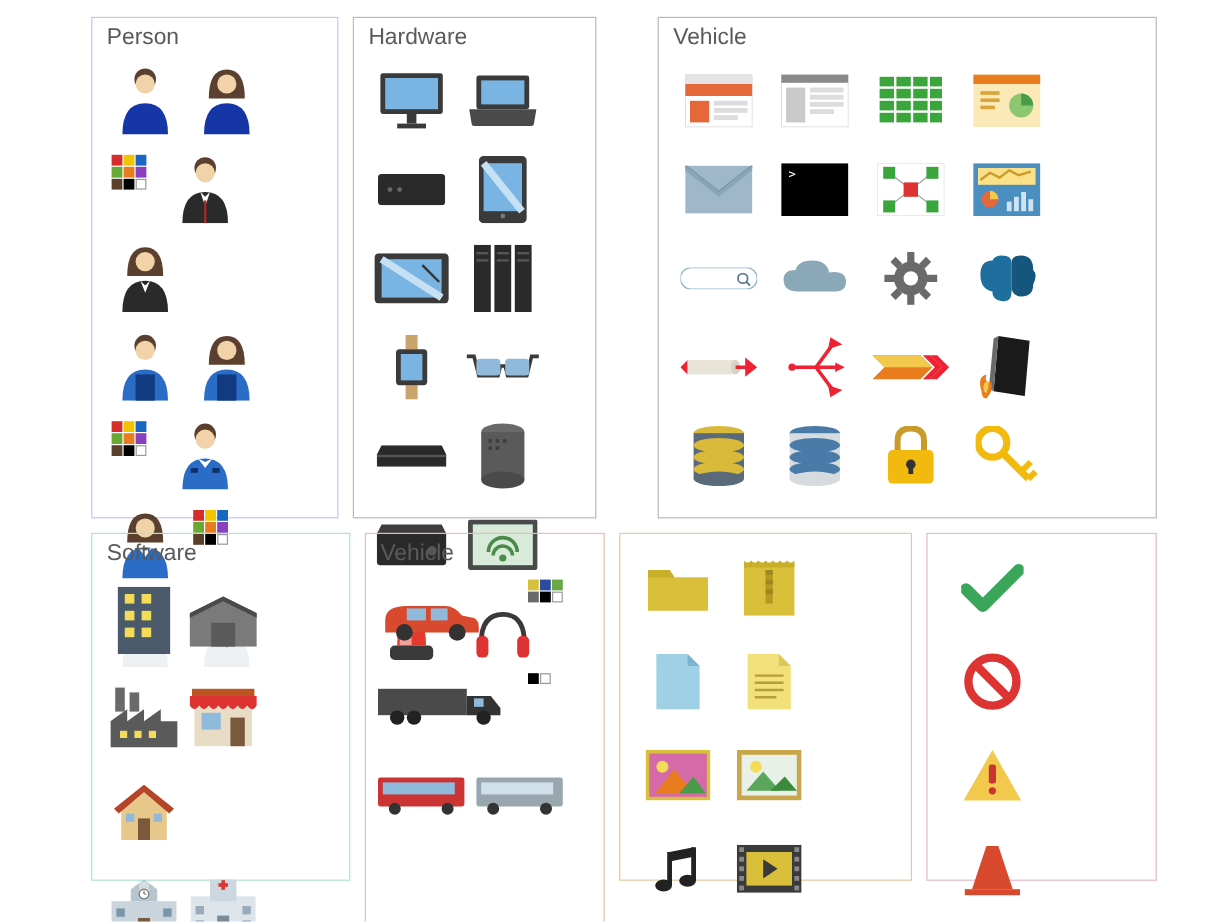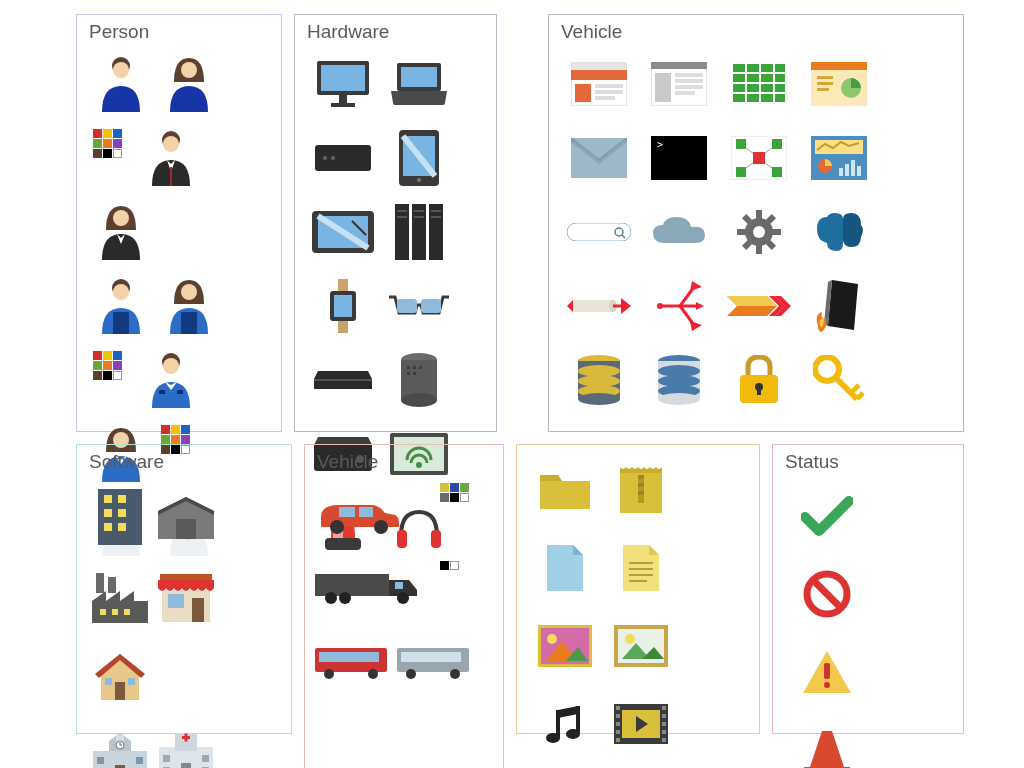--- a/index.html
+++ b/index.html
@@ -738,21 +738,20 @@
             <rect x="48" y="26" width="4" height="4"></rect>
             <rect x="48" y="34" width="4" height="4"></rect>
           </g>
           <path d="M22 12 L34 20 L22 28 Z" fill="#3a3a3a"></path>
         </svg>
     </div>
   </div>
 </div>
 
 <div class="panel" style="left:772px;top:444px;width:192px;height:290px;border-color:#e6b9c4">
-  <div class="panel-title">Status</div>
   <div class="icon-grid">
     <div class="cell" style="width:88px;height:78px">
       <svg width="52" height="42">
           <path d="M4 22 L18 36 L48 6" fill="none" stroke="#3aa65a" stroke-width="10" stroke-linecap="round" stroke-linejoin="round"></path>
         </svg>
     </div>
     <div class="cell" style="width:88px;height:78px">
       <svg width="48" height="48">
           <circle cx="24" cy="24" r="20" fill="none" stroke="#d33" stroke-width="7"></circle>
           <line x1="10" y1="10" x2="38" y2="38" stroke="#d33" stroke-width="7"></line>

